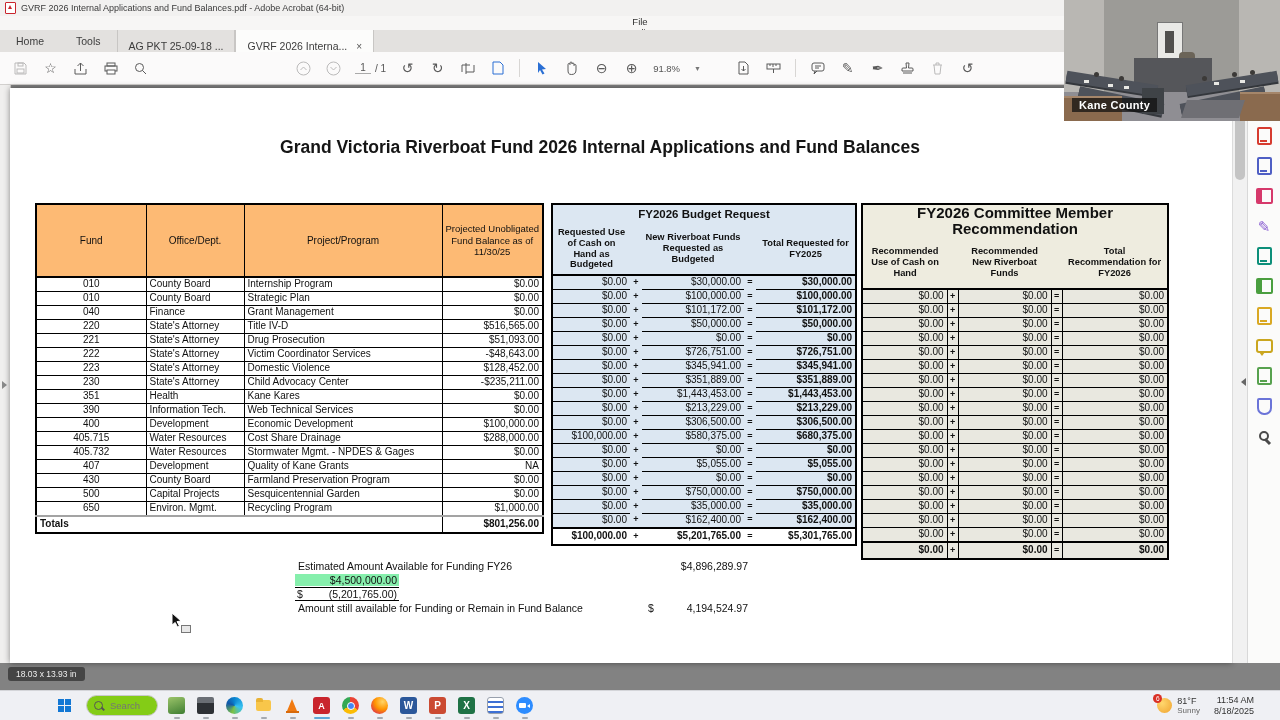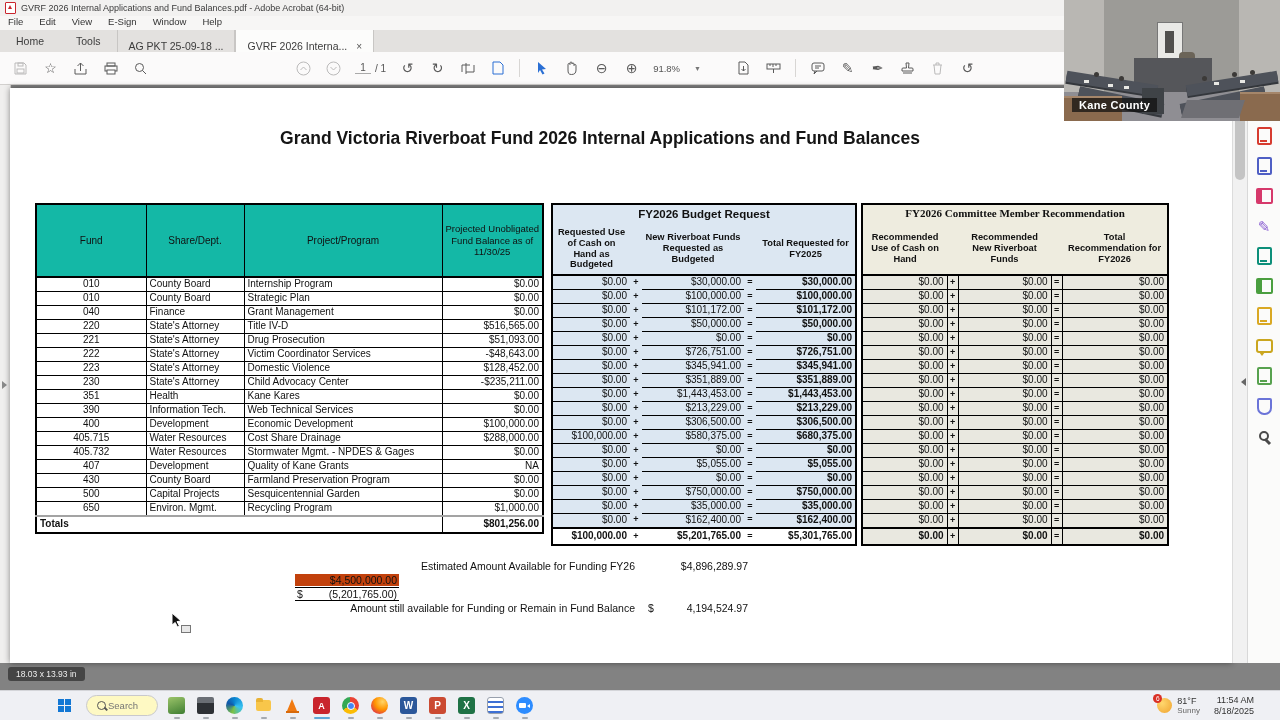--- a/index.html
+++ b/index.html
@@ -6,22 +6,22 @@
   #root{position:relative;width:1280px;height:720px;overflow:hidden;background:#828282;
         font-family:"Liberation Sans",sans-serif;color:#222;}
   .abs{position:absolute;}
 
   
   #titlebar{left:0;top:0;width:1280px;height:16px;background:#f2f1f0;display:flex;align-items:center;
             gap:5px;padding-left:5px;box-sizing:border-box;font-size:9px;color:#3a3a3a;}
   .acro-ico{width:9px;height:10px;border:1px solid #c9252d;border-radius:1px;position:relative;background:#fff;}
   .acro-ico::after{content:"";position:absolute;left:2px;top:2px;border-left:2px solid transparent;
             border-right:2px solid transparent;border-bottom:4px solid #c9252d;}
-  #menubar{left:0;top:16px;width:1280px;height:14px;background:#f7f6f5;display:flex;
-            font-size:9.5px;color:#333;}
+  #menubar{left:0;top:16px;width:1280px;height:14px;background:#f7f6f5;display:flex;align-items:center;
+            font-size:9.5px;color:#333;flex-direction:column;}
   #menubar span{padding:0 8px;cursor:default;}
   #tabbar{left:0;top:30px;width:1280px;height:22px;background:#e3e1df;display:flex;align-items:stretch;
             font-size:10.5px;color:#3c3c3c;}
   .tab-static{padding:0 16px;display:flex;align-items:center;}
   .doc-tab{padding:16px 11px;display:flex;align-items:center;gap:9px;border-left:1px solid #c8c6c4;
             border-right:1px solid #c8c6c4;max-width:150px;white-space:nowrap;overflow:hidden;}
   .doc-tab.active{background:#fcfcfb;border-right:1px solid #c8c6c4;}
   .tab-x{color:#555;font-size:10px;}
 
   
@@ -36,61 +36,61 @@
   #pagebox .pg{width:16px;border-bottom:1px solid #aaa;text-align:center;}
   #zoomsel{display:flex;align-items:center;gap:14px;font-size:9.5px;color:#555;}
   .caret{font-size:7px;color:#777;}
   .sp1{width:120px;flex:0 0 auto;} .sp2{width:8px;flex:0 0 auto;}
 
   
   #leftpane{left:0;top:85px;width:10px;height:578px;background:#f0efee;border-right:1px solid #cfcdcb;}
   #leftpane .expander{position:absolute;left:2px;top:296px;width:0;height:0;
       border-top:4px solid transparent;border-bottom:4px solid transparent;border-left:5px solid #8a8a8a;}
   #page{left:10px;top:88px;width:1222px;height:575px;background:#ffffff;box-shadow:0 0 6px rgba(0,0,0,.45);}
-  #doc-title{left:35px;top:128px;width:1130px;text-align:center;font-size:17.5px;font-weight:bold;color:#151515;}
+  #doc-title{left:35px;top:137px;width:1130px;text-align:center;font-size:17.5px;font-weight:bold;color:#151515;}
 
   
   #tables{left:35px;top:203px;display:flex;align-items:flex-start;}
   table{border-collapse:collapse;table-layout:fixed;font-size:10px;color:#111;}
   td,th{padding:0 3px;height:13px;line-height:1.08;overflow:hidden;white-space:nowrap;box-sizing:content-box;}
   th{white-space:normal;vertical-align:middle;text-align:center;}
   td.c{text-align:center;} td.l{text-align:left;} td.n{text-align:right;}
   td.b{font-weight:bold;}
   td.op{text-align:center;font-weight:bold;font-size:9px;padding:0;}
 
   #tb-left{width:507px;border:2px solid #000;background:#fff;}
   #tb-left td,#tb-left th{border:1px solid #000;}
-  #tb-left thead th{height:71px;border-bottom:2px solid #000;background:#14b8a6;font-weight:400;font-size:10px;line-height:1.2;}
+  #tb-left thead th{height:71px;border-bottom:2px solid #000;background:#fdba74;font-weight:400;font-size:10px;line-height:1.2;}
   #tb-left tr.totals td{border-top:2px solid #a3a3a3;height:15px;font-weight:bold;}
 
   #tb-mid{width:304px;margin-left:7px;border:2px solid #000;}
   #tb-mid thead th{background:#dce7f2;}
   #tb-mid th.grp{height:18px;font-weight:bold;font-size:11.5px;border-bottom:0;}
   #tb-mid tr.sub th{height:51px;font-weight:bold;font-size:9.3px;border-bottom:2px solid #000;line-height:1.18;}
   #tb-mid td{border-bottom:1px solid #000;background:#dce7f2;}
   #tb-mid td.op{border-bottom:0;}
   #tb-mid tr.totals td{border-top:2px solid #000;background:#fff;font-weight:bold;height:15px;}
 
   #tb-right{width:306px;margin-left:4px;border:2px solid #000;}
   #tb-right thead th{background:#eeecdf;}
-  #tb-right th.grp{height:18px;font-weight:bold;font-size:11px;border-bottom:0;font-family:Liberation Serif, serif;}
+  #tb-right th.grp{height:18px;font-weight:bold;font-size:15px;border-bottom:0;}
   #tb-right tr.sub th{height:51px;font-weight:bold;font-size:9.3px;border-bottom:2px solid #000;line-height:1.18;}
   #tb-right td{border-bottom:1px solid #000;background:#e9e8e0;}
   #tb-right td.op{border-left:1px solid #000;border-right:1px solid #000;}
   #tb-right tr.totals td{border-top:2px solid #000;background:#e9e8e0;font-weight:bold;height:15px;}
 
   
   #summary{left:295px;top:559px;width:455px;font-size:10.5px;color:#111;}
   .sumrow{display:flex;align-items:center;height:14px;}
-  .sumlabel{flex:1;display:flex;justify-content:flex-end;padding-right:8px;}
+  .sumlabel{flex:1;display:flex;justify-content:flex-start;padding-right:8px;}
   .sumlabel i{font-style:normal;padding:0 3px;}
   .sumlabel i.hl{background:#ffff00;}
   .sumval{width:104px;display:flex;justify-content:flex-end;padding:0 2px;box-sizing:border-box;}
   .sumval.acct{justify-content:space-between;}
-  .sumval.hl{background:#c2410c;}
+  .sumval.hl{background:#86efac;}
   .sumval.ruled{border-top:1px solid #000;border-bottom:1px solid #000;}
 
   
   #sizechip{left:8px;top:667px;background:#454545;color:#eee;font-size:8.5px;padding:2px 8px;border-radius:3px;}
 
   
   #cursor{left:171px;top:612px;}
   #cursor .rect{position:absolute;left:10px;top:13px;width:8px;height:6px;border:1px solid #777;background:#e8e8e8;}
 
   
@@ -138,22 +138,22 @@
   #v-mat{left:120px;top:100px;width:58px;height:18px;background:#6f6f74;transform:skewX(-18deg);}
   #v-label{left:8px;top:98px;background:rgba(15,15,15,.72);color:#fff;font-size:11px;font-weight:bold;
            padding:1px 7px;letter-spacing:.3px;}
 
   
   #taskbar{left:0;top:690px;width:1280px;height:30px;background:#eff0f4;border-top:1px solid #d4d5d9;
            display:flex;align-items:center;box-sizing:border-box;}
   #startbtn{margin-left:52px;width:26px;height:26px;display:flex;align-items:center;justify-content:center;}
   .winlogo{width:14px;height:14px;display:grid;grid-template-columns:6px 6px;grid-template-rows:6px 6px;gap:1px;}
   .winlogo i{background:#1277d4;}
-  #searchbox{margin-left:8px;width:72px;height:21px;background:#fef9c3;border:1px solid #c9c9cc;border-radius:11px;
-           display:flex;align-items:center;padding-left:7px;box-sizing:border-box;justify-content:center;}
+  #searchbox{margin-left:8px;width:72px;height:21px;background:#84cc16;border:1px solid #c9c9cc;border-radius:11px;
+           display:flex;align-items:center;padding-left:7px;gap:5px;box-sizing:border-box;}
   .mag{width:7px;height:7px;border:1.5px solid #555;border-radius:50%;position:relative;flex:0 0 auto;}
   .mag::after{content:"";position:absolute;left:6px;top:6px;width:4px;height:1.5px;background:#555;transform:rotate(45deg);}
   #searchbox input{border:0;outline:0;background:transparent;font-size:9.5px;color:#555;width:44px;
            font-family:"Liberation Sans",sans-serif;}
   #tb-apps{display:flex;align-items:center;margin-left:4px;}
   .app{width:29px;height:28px;display:flex;align-items:center;justify-content:center;position:relative;}
   .app::after{content:"";position:absolute;bottom:1px;left:50%;transform:translateX(-50%);
            width:6px;height:2px;border-radius:1px;background:#a6abb2;}
   .app.active::after{width:16px;background:#5fa8d8;}
   .ai{width:17px;height:17px;border-radius:3px;display:flex;align-items:center;justify-content:center;
@@ -347,21 +347,21 @@
     <table id="tb-left">
       <colgroup>
           <col style="width:110px">
           <col style="width:98px">
           <col style="width:198px">
           <col style="width:101px">
         </colgroup>
       <thead>
         <tr>
           <th>Fund</th>
-          <th>Share/Dept.</th>
+          <th>Office/Dept.</th>
           <th>Project/Program</th>
           <th style="font-size:9.5px;">Projected Unobligated Fund Balance as of 11/30/25</th>
         </tr>
       </thead>
       <tbody>
           <tr>
             <td class="c">010</td>
             <td class="l">County Board</td>
             <td class="l">Internship Program</td>
             <td class="n">$0.00</td>

